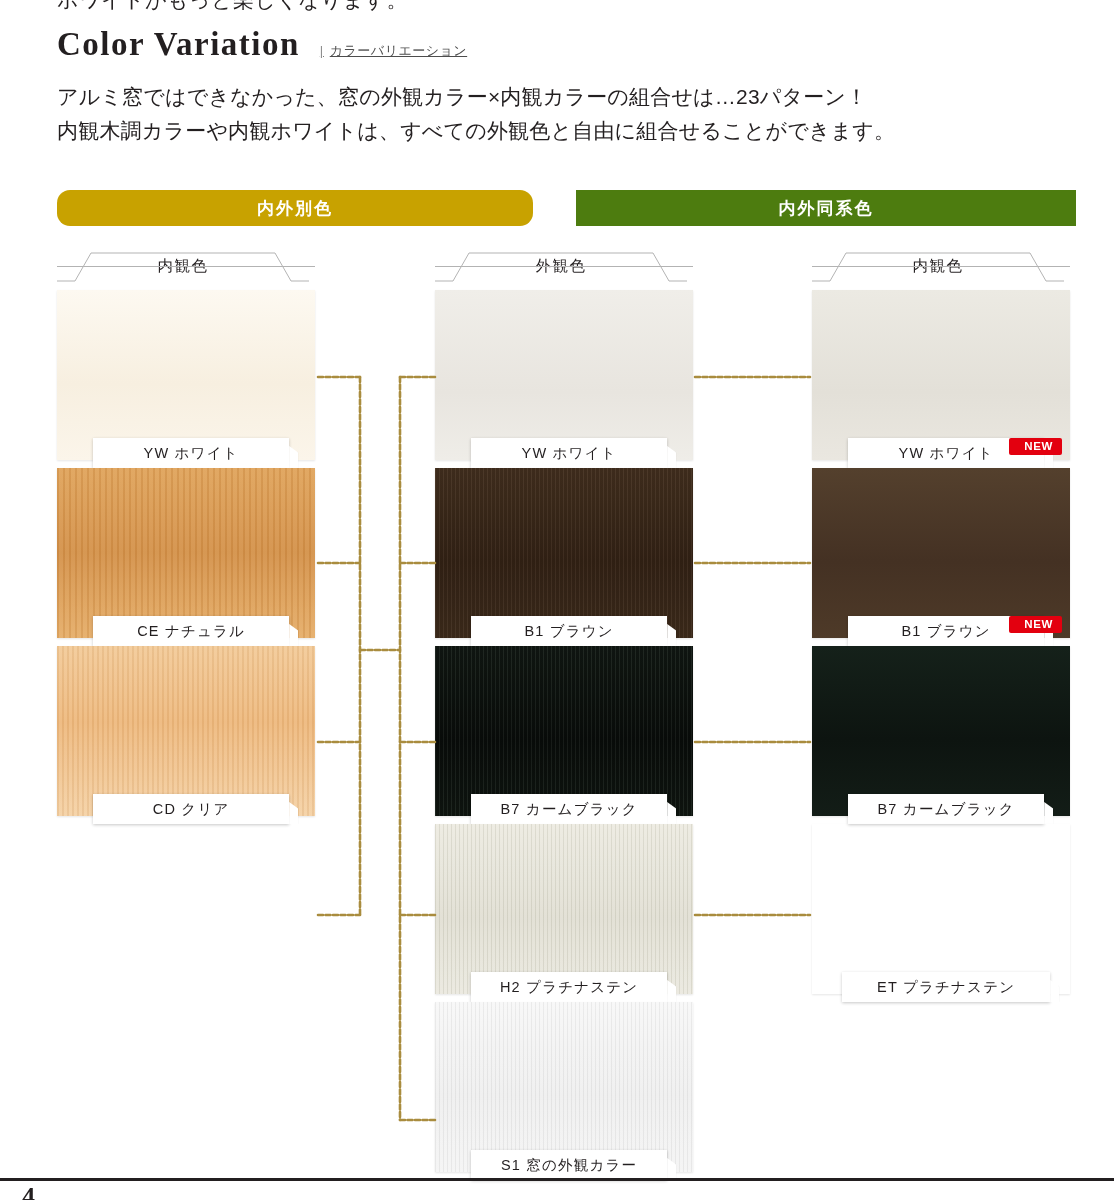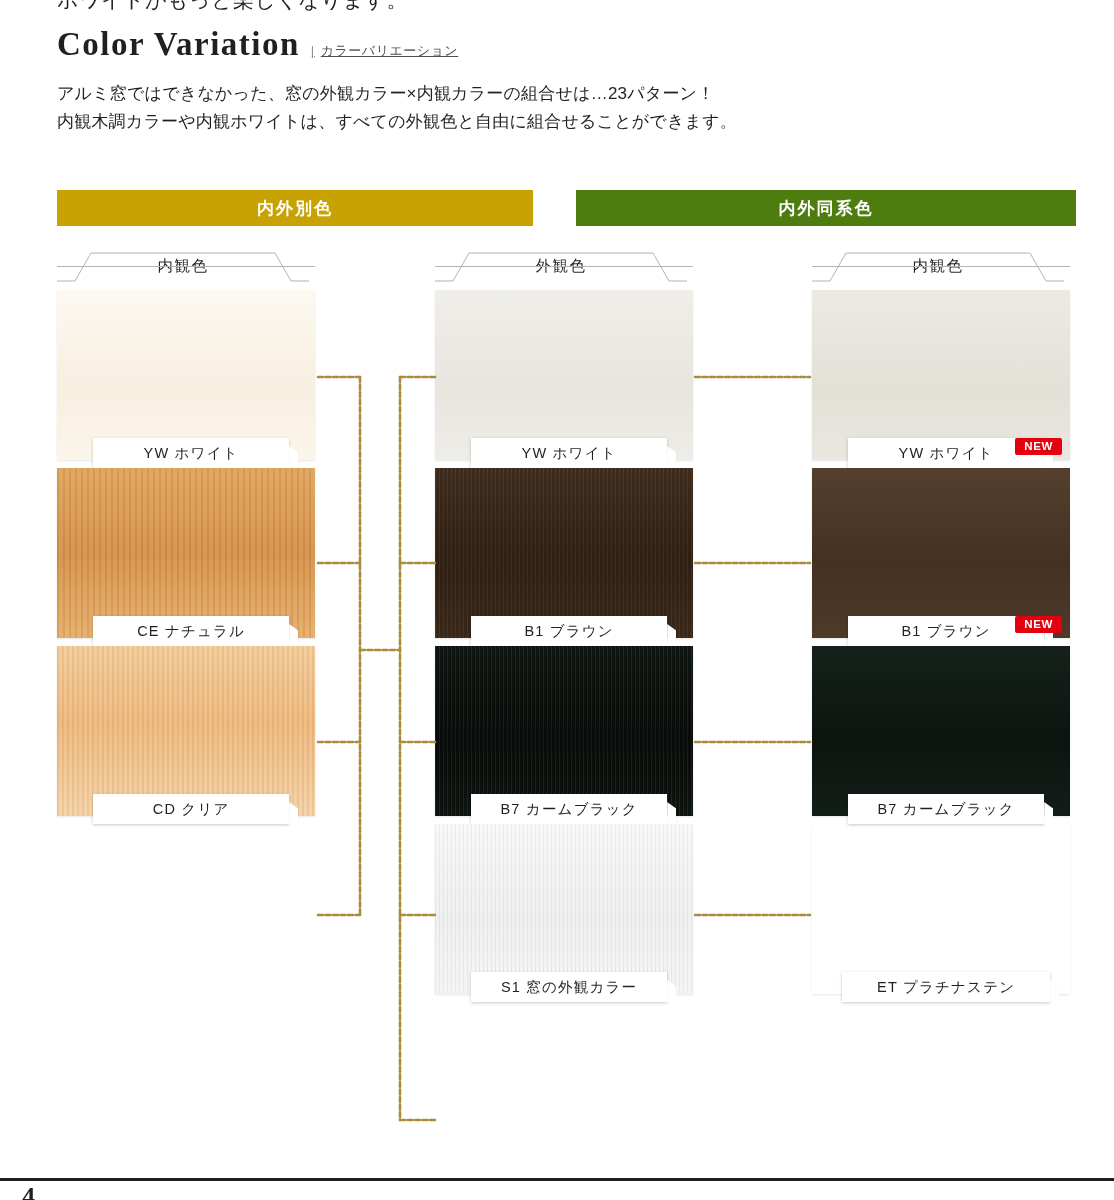--- a/index.html
+++ b/index.html
@@ -15,50 +15,50 @@
   .page { position:relative; width:1114px; height:1200px; }
 
   
   .cut-line {
     position:absolute; left:57px; top:-14px;
     font-size:21px; color:#231f20; letter-spacing:0.5px;
     white-space:nowrap;
   }
   .title-row {
     position:absolute; left:57px; top:26px;
-    display:flex; align-items:baseline; gap:11px;
+    display:flex; align-items:baseline; gap:20px;
   }
   .title-main {
     font-family:"Liberation Serif", serif;
     font-weight:bold;
     font-size:33px;
     letter-spacing:1.5px;
     color:#231f20;
   }
   .title-sub {
     font-size:13px;
     color:#4d4d4d;
     letter-spacing:0.5px;
     text-decoration:underline;
   }
   .title-sub .bar { color:#8c8c8c; margin-right:6px; }
   .lead {
     position:absolute; left:57px; top:80px;
-    font-size:17px; line-height:1.62;
+    font-size:21px; line-height:1.62;
     color:#231f20; letter-spacing:0.2px;
   }
 
   
   .bar-band { position:absolute; top:190px; height:36px; }
   .bar-band .bar-label {
     width:100%; height:100%;
     display:flex; align-items:center; justify-content:center;
     color:#ffffff; font-weight:bold; font-size:17px; letter-spacing:2px;
   }
-  #band-diff { left:57px; width:476px; background:#c8a200; }
+  #band-diff { left:57px; width:476px; background:#c8a200;border-radius:13px; }
   #band-same { left:576px; width:500px; background:#9d9d9d; }
 
   
   .tab {
     position:absolute; top:252px; height:30px; width:252px;
   }
   .tab .tab-inner {
     position:relative; width:100%; height:100%;
   }
   .tab .tab-text {
@@ -109,21 +109,21 @@
     background:#ffffff;
     clip-path:polygon(0 0, 100% 30%, 100% 100%, 0 100%);
     box-shadow:1px 1px 2px rgba(0,0,0,0.15);
   }
   .plate.wide { width:208px; }
 
   .badge-new {
     position:absolute; right:8px; top:-30px;
     background:#e3000f; color:#ffffff;
     font-size:11.5px; font-weight:bold; letter-spacing:0.6px;
-    padding:2px 9px 3px 9px;
+    padding:2px 9px 3px 15px;
     border-radius:2px;
   }
 
   
   #connectors { position:absolute; left:0; top:0; width:1114px; height:1200px; pointer-events:none; }
 
   
   .footer-rule { position:absolute; left:0; top:1178px; width:1114px; height:3px; background:#231f20; }
   .footer-num {
     position:absolute; left:22px; top:1182px;
@@ -236,20 +236,28 @@
 
     <div class="swatch">
       <div class="fill" style="background:
              repeating-linear-gradient(90deg, rgba(255,255,255,0.05) 0 1px, rgba(0,0,0,0.25) 1px 4px),
              linear-gradient(180deg,#141c16 0%,#0b0f0c 55%,#121a14 100%);"></div>
       <div class="plate">
         <span class="ptext">B7 カームブラック</span>
       </div>
     </div>
 
+    <div class="swatch">
+      <div class="fill" style="background:
+             repeating-linear-gradient(90deg, rgba(140,140,120,0.16) 0 1px, rgba(255,255,255,0.10) 1px 4px),
+             linear-gradient(180deg,#eceae0 0%,#e0ded2 55%,#eae8de 100%);"></div>
+      <div class="plate">
+        <span class="ptext">H2 プラチナステン</span>
+      </div>
+    </div>
 
     <div class="swatch">
       <div class="fill" style="background:
              repeating-linear-gradient(90deg, rgba(150,150,150,0.13) 0 1px, rgba(255,255,255,0.12) 1px 4px),
              linear-gradient(180deg,#f7f7f7 0%,#eeeeee 55%,#f4f4f4 100%);"></div>
       <div class="plate">
         <span class="ptext">S1 窓の外観カラー</span>
       </div>
     </div>
 

